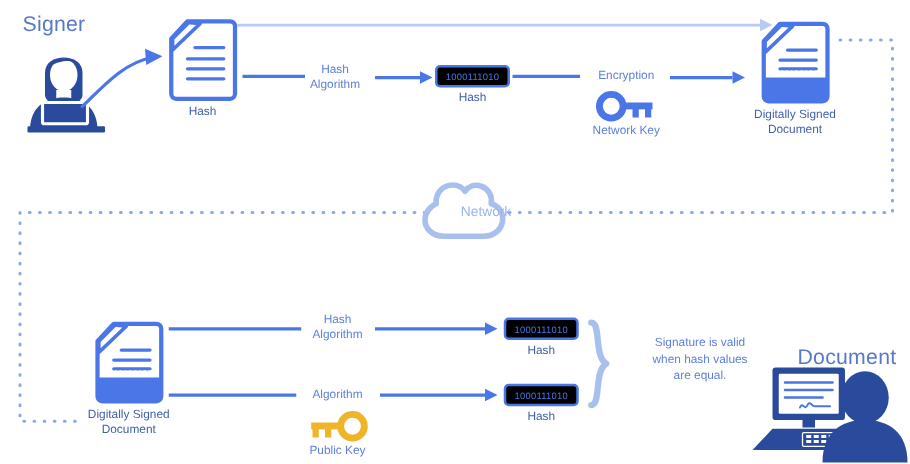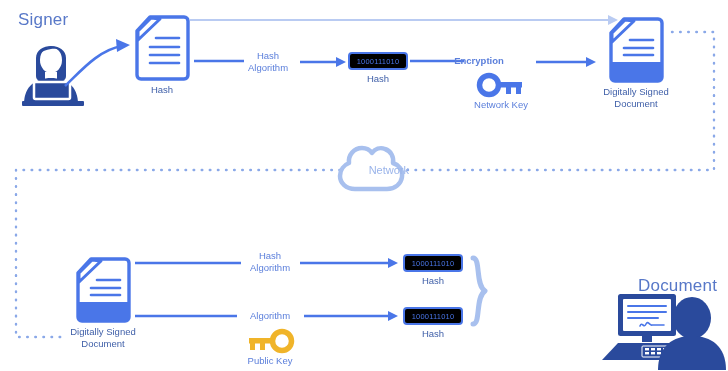--- a/index.html
+++ b/index.html
@@ -130,21 +130,21 @@
     <path d="M 36 1 L 46 6 L 36 11 Z" fill="#4a76e8"></path>
   </svg>
 
   <div class="hashbox" style="left:348px;top:52px;width:60px;height:18px;">1000111010</div>
   <div class="caption" style="left:348px;top:73px;width:60px;">Hash</div>
 
   <svg class="node" style="left:410px;top:56px;width:56px;height:10px;">
     <line x1="0" y1="5" x2="54" y2="5" stroke="#4a76e8" stroke-width="2.6"></line>
   </svg>
 
-  <div class="lbl" style="left:444px;top:55px;width:70px;font-weight:bold;">Encryption</div>
+  <div class="lbl" style="left:466px;top:55px;width:70px;">Encryption</div>
 
   <svg class="node" style="left:478px;top:74px;width:46px;height:22px;" viewBox="0 0 46 22">
     <circle cx="11" cy="11" r="9.5" fill="none" stroke="#4a76e8" stroke-width="5.5"></circle>
     <rect x="19" y="8" width="25" height="5.5" fill="#4a76e8"></rect>
     <rect x="28" y="13" width="5" height="7" fill="#4a76e8"></rect>
     <rect x="38" y="13" width="5" height="7" fill="#4a76e8"></rect>
   </svg>
   <div class="lbl" style="left:466px;top:99px;width:70px;">Network Key</div>
 
   <svg class="node" style="left:536px;top:56px;width:62px;height:12px;">
@@ -234,20 +234,25 @@
   <div class="hashbox" style="left:403px;top:254px;width:60px;height:18px;">1000111010</div>
   <div class="caption" style="left:403px;top:275px;width:60px;">Hash</div>
 
   <div class="hashbox" style="left:403px;top:307px;width:60px;height:18px;">1000111010</div>
   <div class="caption" style="left:403px;top:328px;width:60px;">Hash</div>
 
   <svg class="node" style="left:468px;top:255px;width:22px;height:72px;" viewBox="0 0 22 72">
     <path d="M5 3 C13 3, 7 30, 17 36 C7 42, 13 69, 5 69" fill="none" stroke="#a8c0ee" stroke-width="5" stroke-linecap="round" stroke-linejoin="round"></path>
   </svg>
 
+  <div class="notetext" style="left:496px;top:268px;width:128px;">
+    <div>Signature is valid</div>
+    <div>when hash values</div>
+    <div>are equal.</div>
+  </div>
 
   <div class="heading" style="left:638px;top:276px;">Document</div>
 
   <svg class="node" style="left:600px;top:288px;width:124px;height:82px;" viewBox="0 0 124 82">
 
     <rect x="18" y="6" width="58" height="42" rx="2.5" fill="#2a4a9c"></rect>
     <rect x="23" y="11" width="48" height="32" rx="1" fill="#ffffff"></rect>
     <g stroke="#4a76e8" stroke-width="2" stroke-linecap="round">
       <line x1="28" y1="18" x2="66" y2="18"></line>
       <line x1="28" y1="24" x2="66" y2="24"></line>

